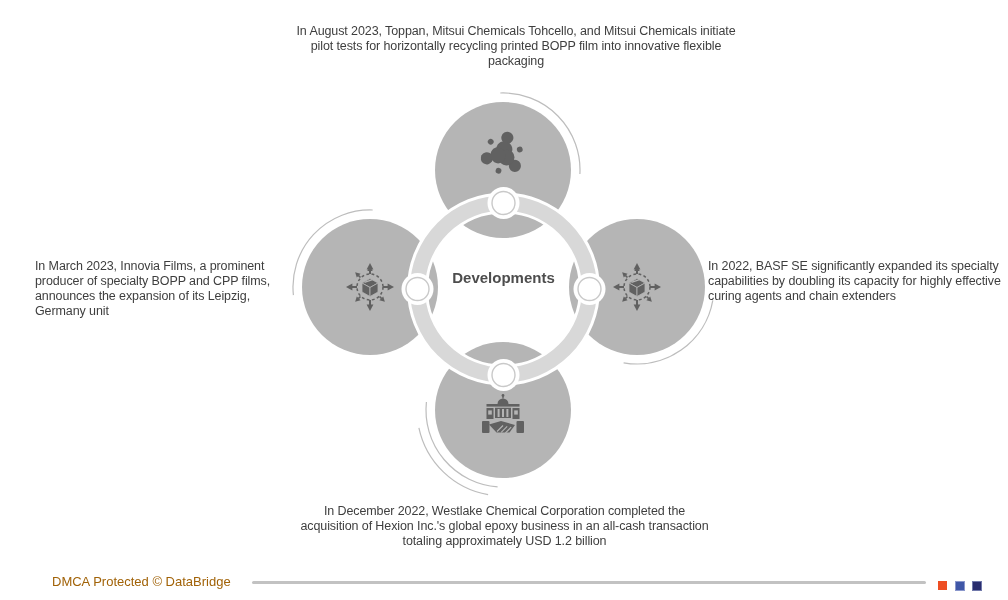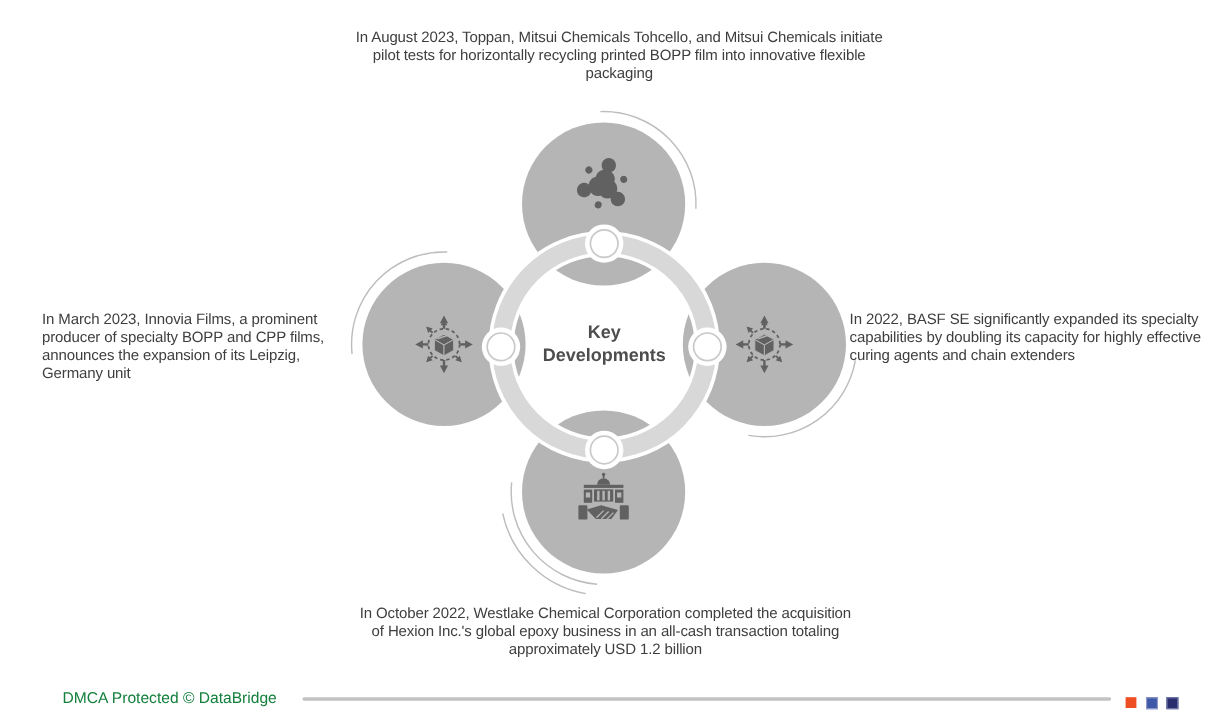--- a/index.html
+++ b/index.html
@@ -15,21 +15,21 @@
   .annotation.top{left:296px;top:24px;width:440px;text-align:center;}
   .annotation.left{left:35px;top:259px;width:265px;}
   .annotation.right{left:708px;top:259px;width:300px;text-align:left;}
   .annotation.bottom{left:297px;top:504px;width:415px;text-align:center;}
   .center-label{
     position:absolute;left:433px;top:268px;width:141px;text-align:center;
     font-size:15px;line-height:19px;font-weight:bold;color:#4d4d4d;
   }
   .center-label span{display:block;}
   .footer-text{
-    position:absolute;left:52px;top:574px;font-size:13px;color:#15803d;
+    position:absolute;left:52px;top:574px;font-size:13px;color:#a16207;
   }
   .footer-line{
     position:absolute;left:252px;top:581px;width:674px;height:3px;
     background:#c2c2c2;border-radius:2px;
   }
   .brand-square{position:absolute;top:581px;width:9px;height:9px;}
   .brand-square.orange{left:938px;background:#ee4e23;}
   .brand-square.blue{left:955px;background:#3f57a7;border:1px solid #8a97cc;width:8px;height:8px;}
   .brand-square.navy{left:972px;background:#292d6e;border:1px solid #7179ab;width:8px;height:8px;}
 </style>
@@ -130,28 +130,27 @@
       <g fill="#ffffff" stroke="#c9c9c9" stroke-width="1.4">
         <circle cx="503.5" cy="203" r="11.5"></circle>
         <circle cx="589.5" cy="289" r="11.5"></circle>
         <circle cx="503.5" cy="375" r="11.5"></circle>
         <circle cx="417.5" cy="289" r="11.5"></circle>
       </g>
     </g>
   </svg>
 
   <div class="center-label">
-    <span>Key</span>
     <span>Developments</span>
   </div>
 
   <div class="annotation top">In August 2023, Toppan, Mitsui Chemicals Tohcello, and Mitsui Chemicals initiate pilot tests for horizontally recycling printed BOPP film into innovative flexible packaging</div>
   <div class="annotation left">In March 2023, Innovia Films, a prominent producer of specialty BOPP and CPP films, announces the expansion of its Leipzig, Germany unit</div>
   <div class="annotation right">In 2022, BASF SE significantly expanded its specialty capabilities by doubling its capacity for highly effective curing agents and chain extenders</div>
-  <div class="annotation bottom">In October 2022, Westlake Chemical Corporation completed the acquisition of Hexion Inc.'s global epoxy business in an all-cash transaction totaling approximately USD 1.2 billion</div>
+  <div class="annotation bottom">In December 2022, Westlake Chemical Corporation completed the acquisition of Hexion Inc.'s global epoxy business in an all-cash transaction totaling approximately USD 1.2 billion</div>
 
   <div class="footer-text">DMCA Protected © DataBridge</div>
   <div class="footer-line"></div>
   <div class="brand-square orange"></div>
   <div class="brand-square blue"></div>
   <div class="brand-square navy"></div>
 
 </div>
 
 </body></html>

